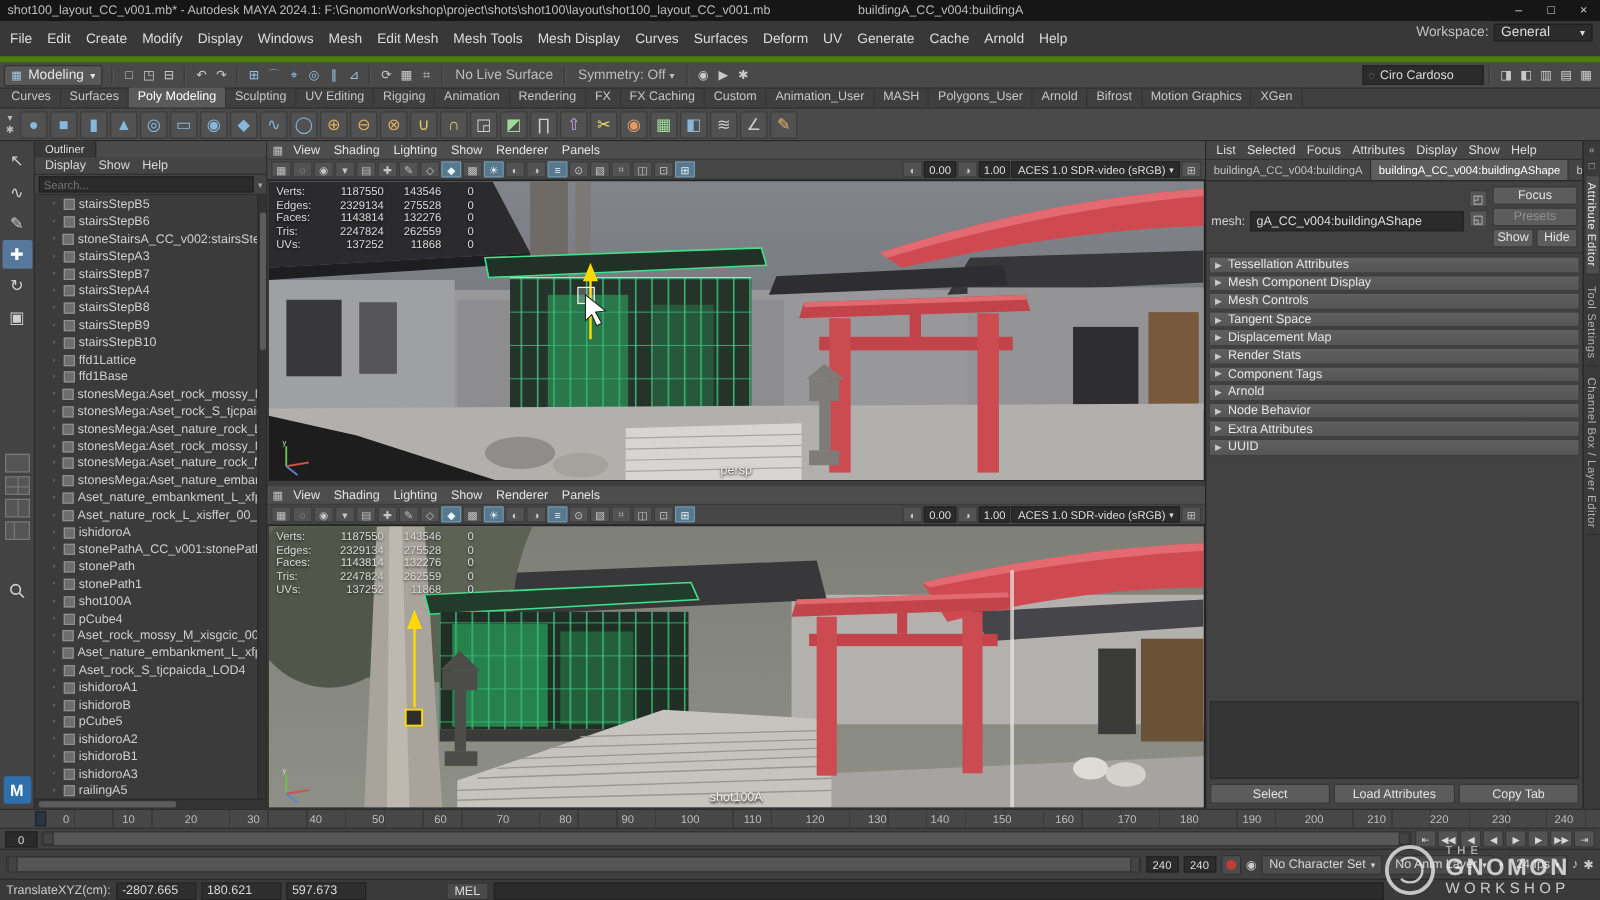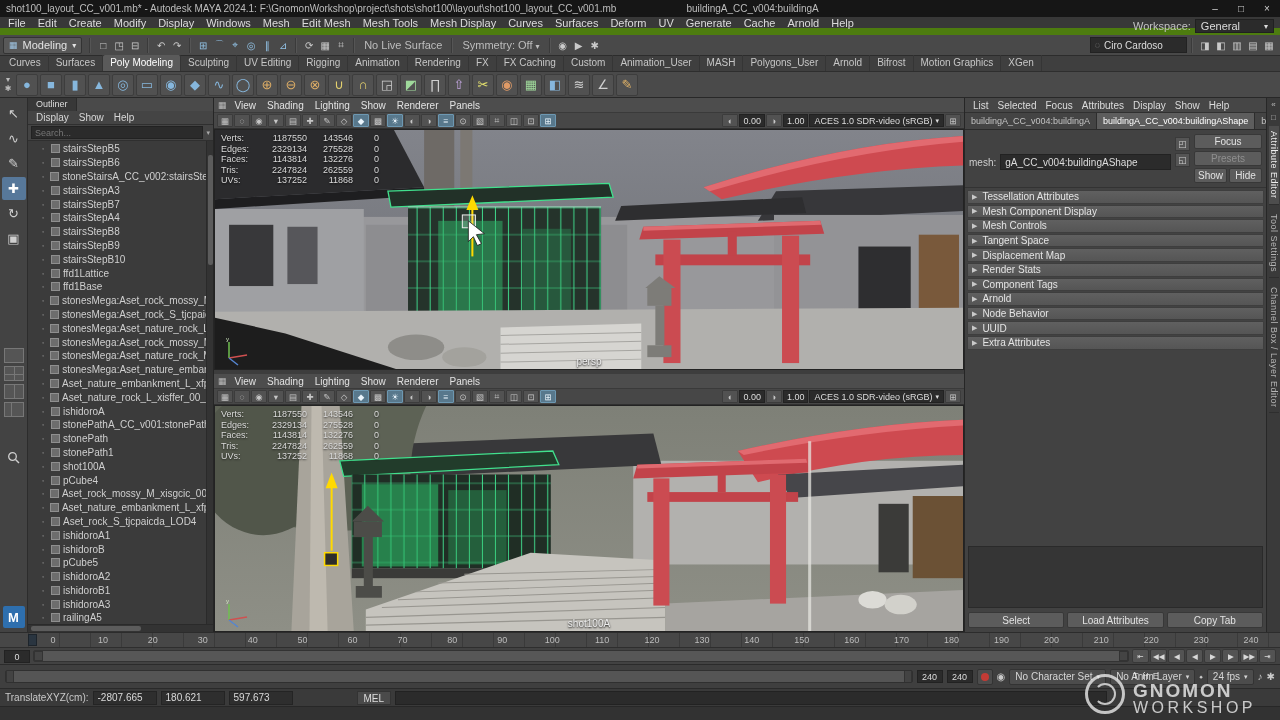--- a/index.html
+++ b/index.html
@@ -5,21 +5,21 @@
 *{margin:0;padding:0;box-sizing:border-box;font-family:"Liberation Sans",sans-serif;user-select:none}
 html,body{width:1280px;height:720px}
 body{background:#3c3c3c;font-size:11px;color:#ccc;overflow:hidden;position:relative}
 
 
 .titlebar{height:17px;background:#161616;color:#bdbdbd;display:flex;align-items:center;font-size:10px;padding-left:6px}
 .title-extra{margin-left:70px;color:#bdbdbd}
 .win-btns{margin-left:auto;display:flex}
 .win-btn{width:26px;height:17px;display:flex;align-items:center;justify-content:center;font-size:10px;color:#d0d0d0}
 
-.menubar{height:18px;background:#383838;border-bottom:7px solid #4d7c0f;display:flex;align-items:center;padding:0 2px}
+.menubar{height:33px;background:#383838;border-bottom:5px solid #4d7c0f;display:flex;align-items:center;padding:0 2px}
 .menu-item{padding:0 6px;color:#dcdcdc;line-height:18px}
 .workspace{margin-left:auto;display:flex;align-items:center;gap:4px;padding-right:6px;color:#c2c2c2}
 .wval{background:#2b2b2b;border:1px solid #202020;padding:0 5px;color:#ddd;display:flex;gap:24px;align-items:center}
 
 .statusline{height:21px;background:#494949;border-bottom:1px solid #2c2c2c;display:flex;align-items:center;padding:0 3px;gap:1px}
 .mode-select{background:#585858;border:1px solid #333;border-radius:2px;height:17px;display:flex;align-items:center;gap:5px;padding:0 5px;color:#e3e3e3;margin-right:3px}
 .s-icon{width:16px;height:16px;display:flex;align-items:center;justify-content:center;font-size:10px;color:#c9c9c9}
 .s-icon.blue{color:#93c4e8}
 .sep{width:2px;height:15px;background:#3a3a3a;border-right:1px solid #555;margin:0 3px}
 .s-text{color:#bdbdbd;padding:0 5px}
@@ -147,21 +147,21 @@
 .mel-input{flex:1;background:#2b2b2b;border:1px solid #222;height:14px;margin-right:168px;color:#ddd;outline:none;font-size:10px;padding:0 4px}
 .bottompad{height:14px;background:#323232;border-top:1px solid #272727}
 
 
 .watermark{position:absolute;right:24px;bottom:4px;display:flex;align-items:center;gap:8px;opacity:.8;z-index:60;pointer-events:none}
 .wm-circle{width:40px;height:40px;border:3px solid #e9e9e9;border-radius:50%;position:relative}
 .wm-circle:after{content:"";position:absolute;inset:6px;border:2px solid #e9e9e9;border-radius:50%;border-left-color:transparent}
 .wm-text{text-align:left;color:#efefef;line-height:1}
 .wm-l1{font-size:9px;letter-spacing:4px}
 .wm-l2{font-size:19px;font-weight:bold;letter-spacing:2px}
-.wm-l3{font-size:16px;letter-spacing:3.5px}
+.wm-l3{font-size:12px;letter-spacing:3.5px}
 </style>
 </head>
 <body>
 
 <div class="titlebar">
   <span>shot100_layout_CC_v001.mb* - Autodesk MAYA 2024.1: F:\GnomonWorkshop\project\shots\shot100\layout\shot100_layout_CC_v001.mb</span>
   <span class="title-extra">buildingA_CC_v004:buildingA</span>
   <div class="win-btns">
     <span class="win-btn">–</span>
     <span class="win-btn">□</span>
@@ -1122,26 +1122,26 @@
           <span>Arnold</span>
         </div>
 
         <div class="ae-sec">
           <span class="arr">▶</span>
           <span>Node Behavior</span>
         </div>
 
         <div class="ae-sec">
           <span class="arr">▶</span>
-          <span>UUID</span>
+          <span>Extra Attributes</span>
         </div>
 
         <div class="ae-sec">
           <span class="arr">▶</span>
-          <span>Extra Attributes</span>
+          <span>UUID</span>
         </div>
       </div>
     <div class="ae-fill"></div>
     <div class="ae-notes"></div>
     <div class="ae-foot">
 
     <span class="ae-btn">Select</span>
         <span class="ae-btn">Load Attributes</span>
         <span class="ae-btn">Copy Tab</span>
       </div>

